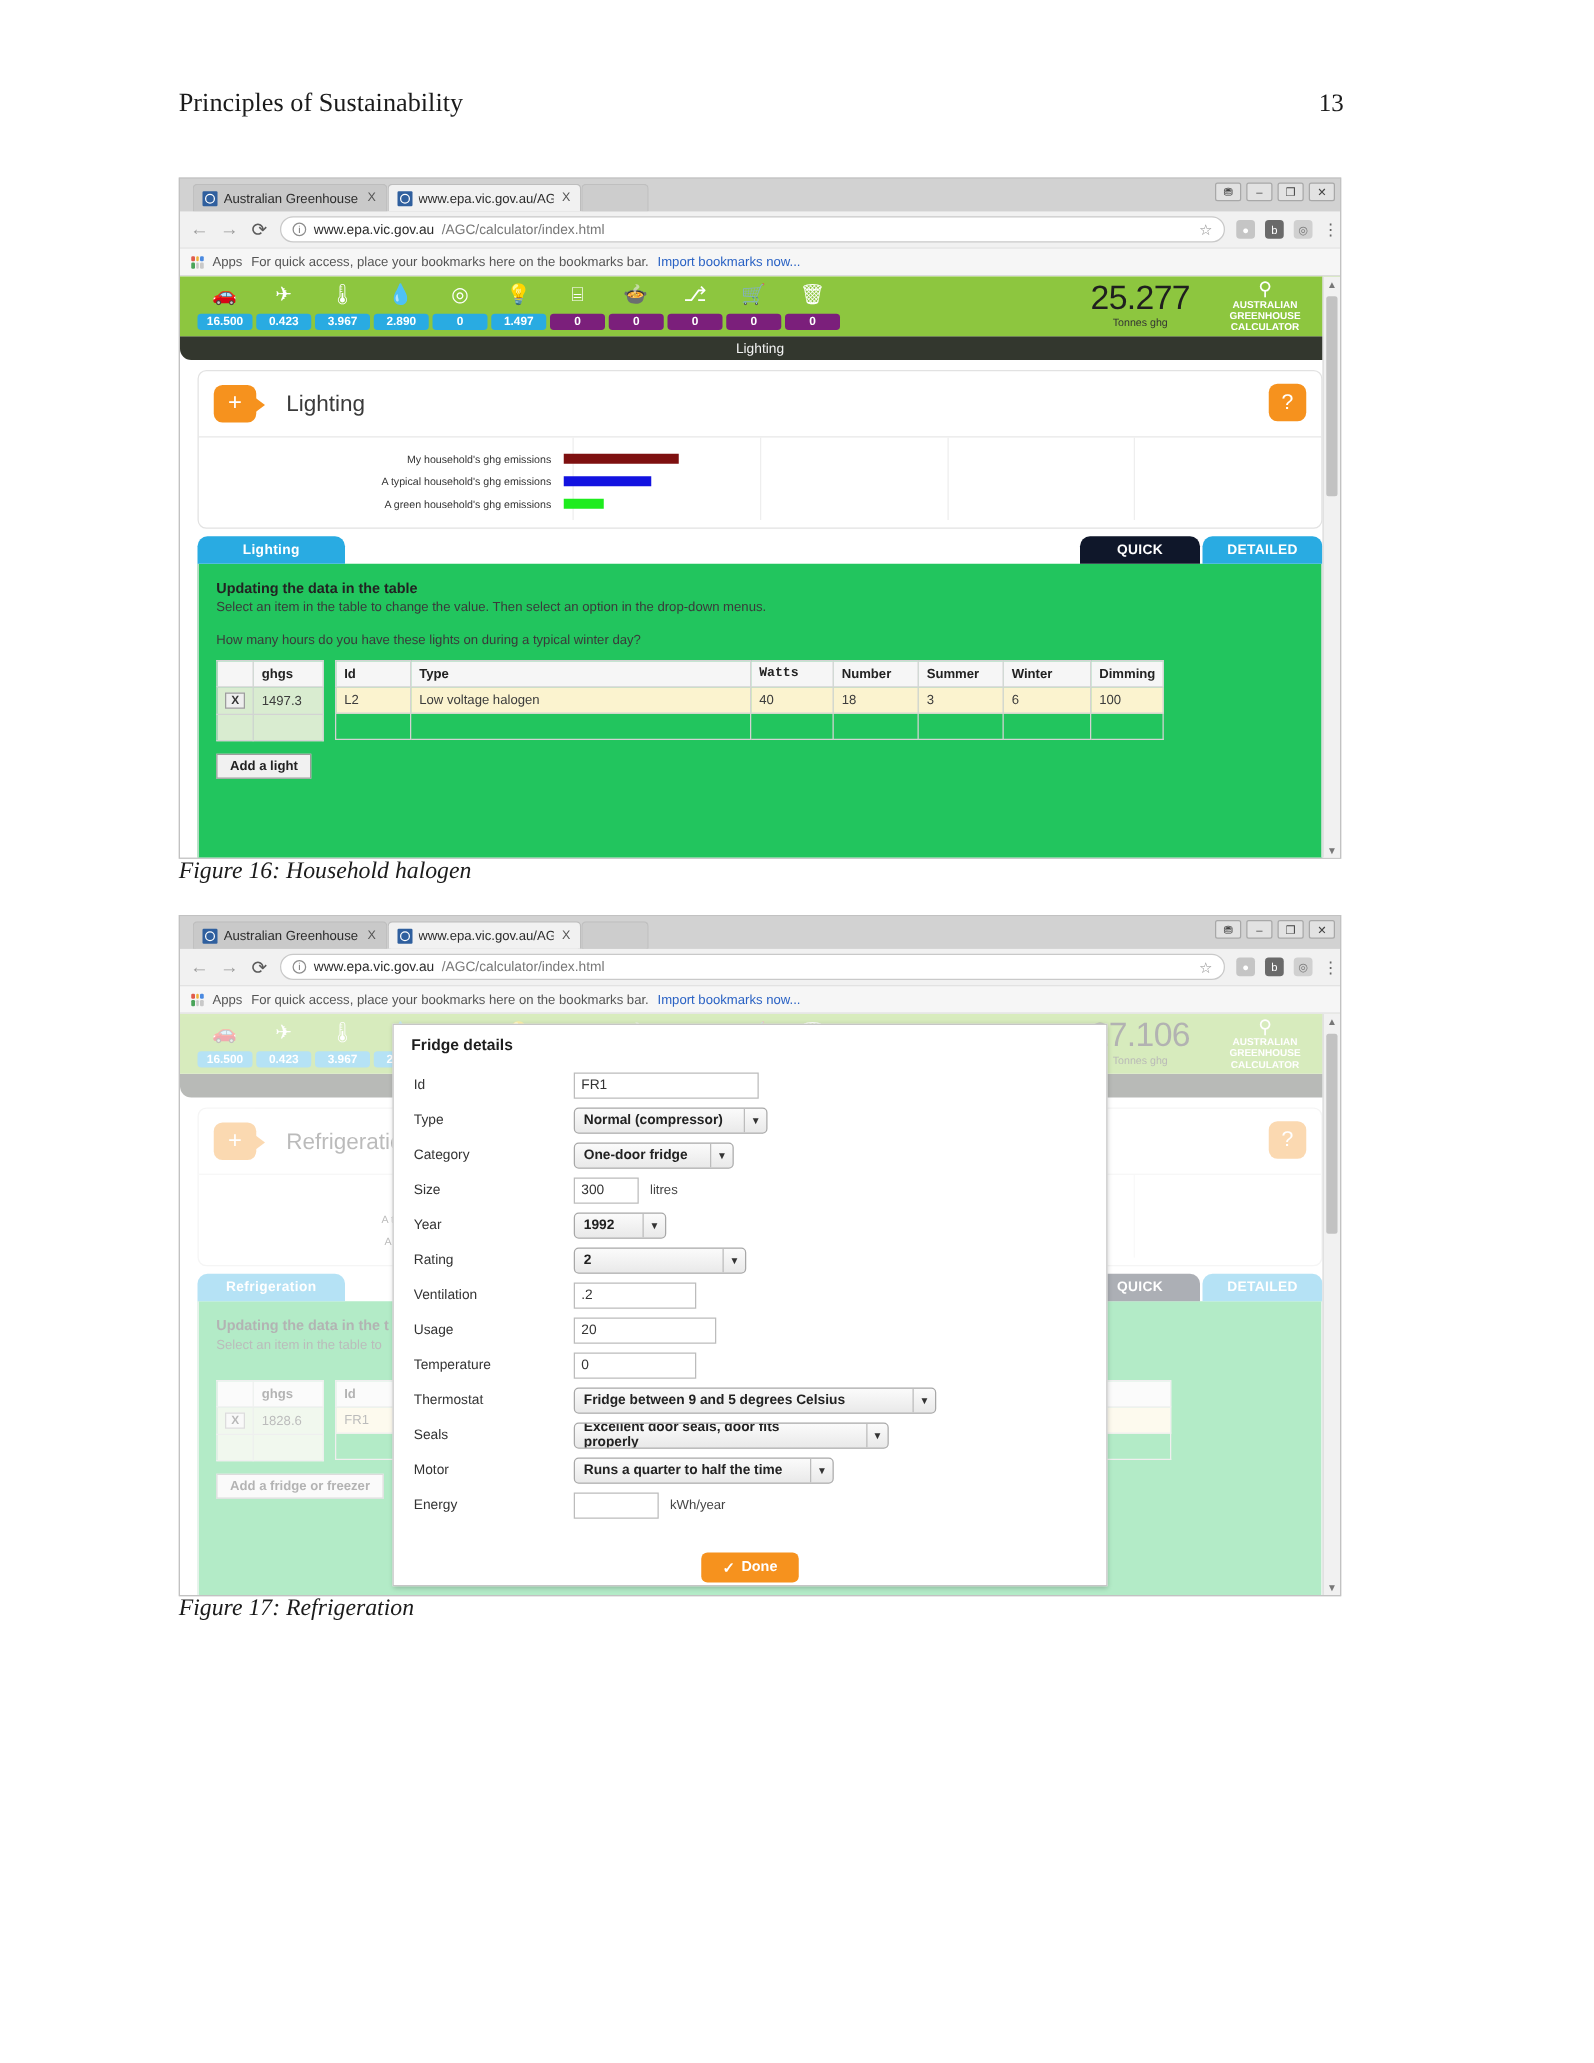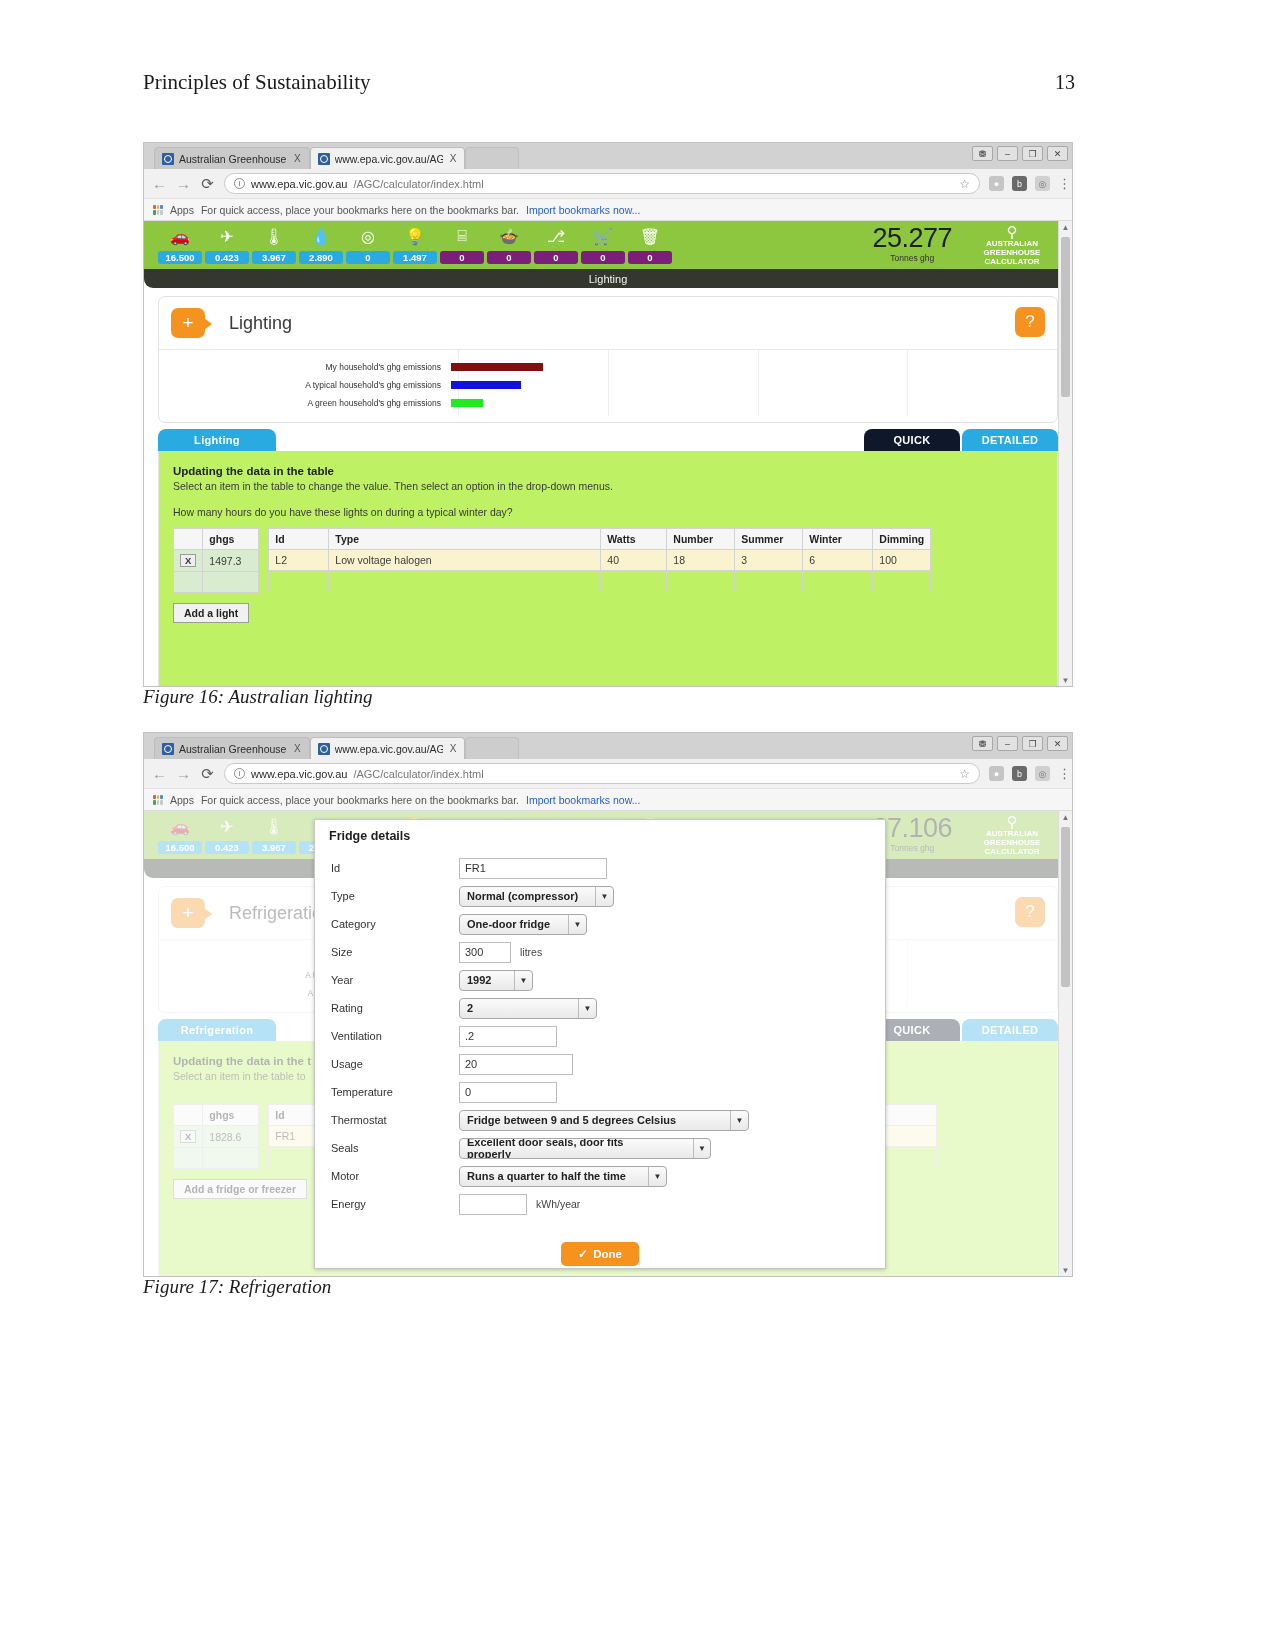--- a/index.html
+++ b/index.html
@@ -200,21 +200,21 @@
     position:absolute; top:0; height:22px; padding:0 16px;
     border-top-left-radius:8px; border-top-right-radius:8px;
     font-family:"Liberation Sans", sans-serif; font-size:11px; font-weight:bold; color:#ffffff;
     display:flex; align-items:center; justify-content:center; letter-spacing:0.3px;
   }
   .apptab.left{ left:0; background:#29ABE2; min-width:118px; }
   .apptab.quick{ right:98px; background:#0f172a; min-width:96px; }
   .apptab.detailed{ right:0; background:#29ABE2; min-width:96px; }
 
   .content{
-    background:#bef264; margin:0 14px; border:1px solid #e2e2e2; border-top:none;
+    background:#22c55e; margin:0 14px; border:1px solid #e2e2e2; border-top:none;
     padding:14px 14px 0 14px; min-height:250px;
   }
   .c-h{ font-family:"Liberation Sans", sans-serif; font-size:11.5px; font-weight:bold; color:#222; }
   .c-p{ font-family:"Liberation Sans", sans-serif; font-size:10.5px; color:#3a3a3a; margin-top:3px;}
   .c-q{ font-family:"Liberation Sans", sans-serif; font-size:10.5px; color:#3a3a3a; margin-top:14px;}
 
   .tblwrap{ display:flex; margin-top:10px; align-items:flex-start; }
   table.agc{ border-collapse:collapse; font-family:"Liberation Sans", sans-serif; font-size:10.5px;}
   table.agc th{
     background:#f6f6f6; border:1px solid #d3d3d3; font-weight:bold; color:#222;
@@ -464,21 +464,21 @@
                 <td class="xcell">&nbsp;</td>
                 <td>&nbsp;</td>
               </tr>
         </tbody>
           </table>
         <table class="agc maintbl" style="margin-left:9px;">
           <tbody>
               <tr id="f16-head">
                 <th style="width: 60px;">Id</th>
                 <th style="width: 272px;">Type</th>
-                <th style="width: 66px;">Watts</th>
+                <th style="width: 66px; font-family: Liberation Mono, monospace;">Watts</th>
                 <th style="width: 68px;">Number</th>
                 <th style="width: 68px;">Summer</th>
                 <th style="width: 70px;">Winter</th>
                 <th style="width: 58px;">Dimming</th>
               </tr>
           <tr class="selected" id="f16-row">
                 <td>L2</td>
                 <td>Low voltage halogen</td>
                 <td>40</td>
                 <td>18</td>
@@ -503,21 +503,21 @@
     </div>
 
     <div class="vscroll">
       <div class="arrow">▲</div>
       <div class="thumb" style="top:16px;height:160px;"></div>
       <div class="arrow bottom">▼</div>
     </div>
   </div>
 </div>
 
-<div class="caption" style="left:143px; top:686px;">Figure 16: Australian lighting</div>
+<div class="caption" style="left:143px; top:686px;">Figure 16: Household halogen</div>
 
 <div class="browser" id="browser2" style="left:143px; top:732px; width:930px; height:545px;">
 
   <div class="tabstrip">
     <div class="tab inactive">
       <span class="favicon"></span>
       <span class="tablabel">Australian Greenhouse C</span>
       <span class="tabclose">X</span>
     </div>
     <div class="tab active">

